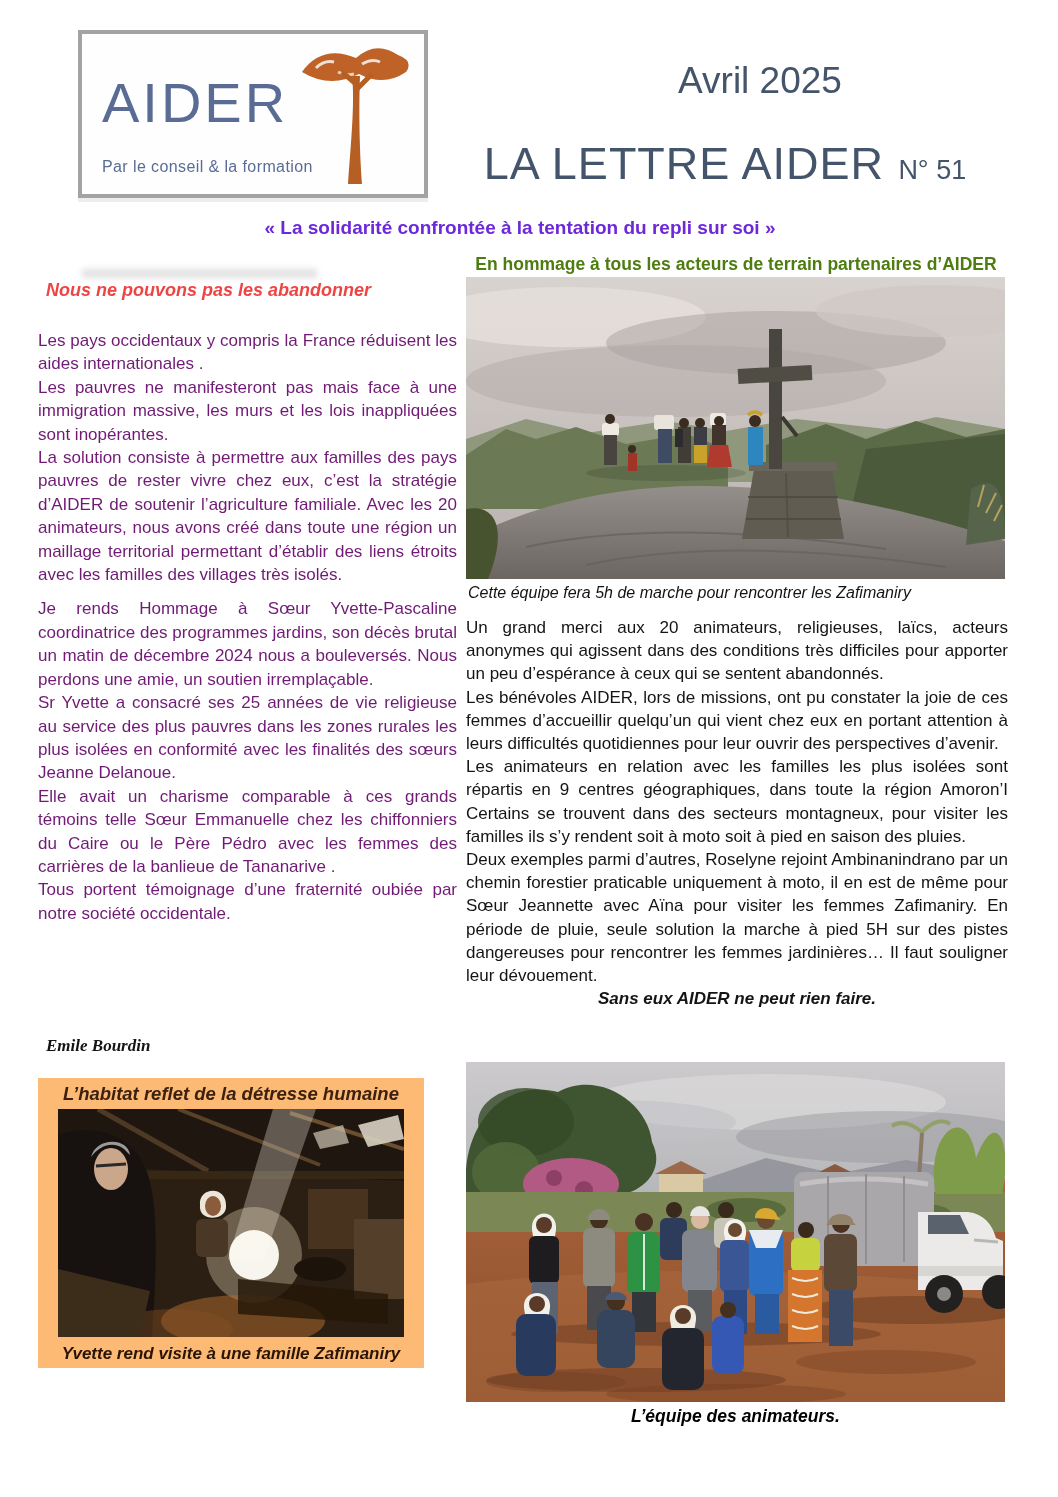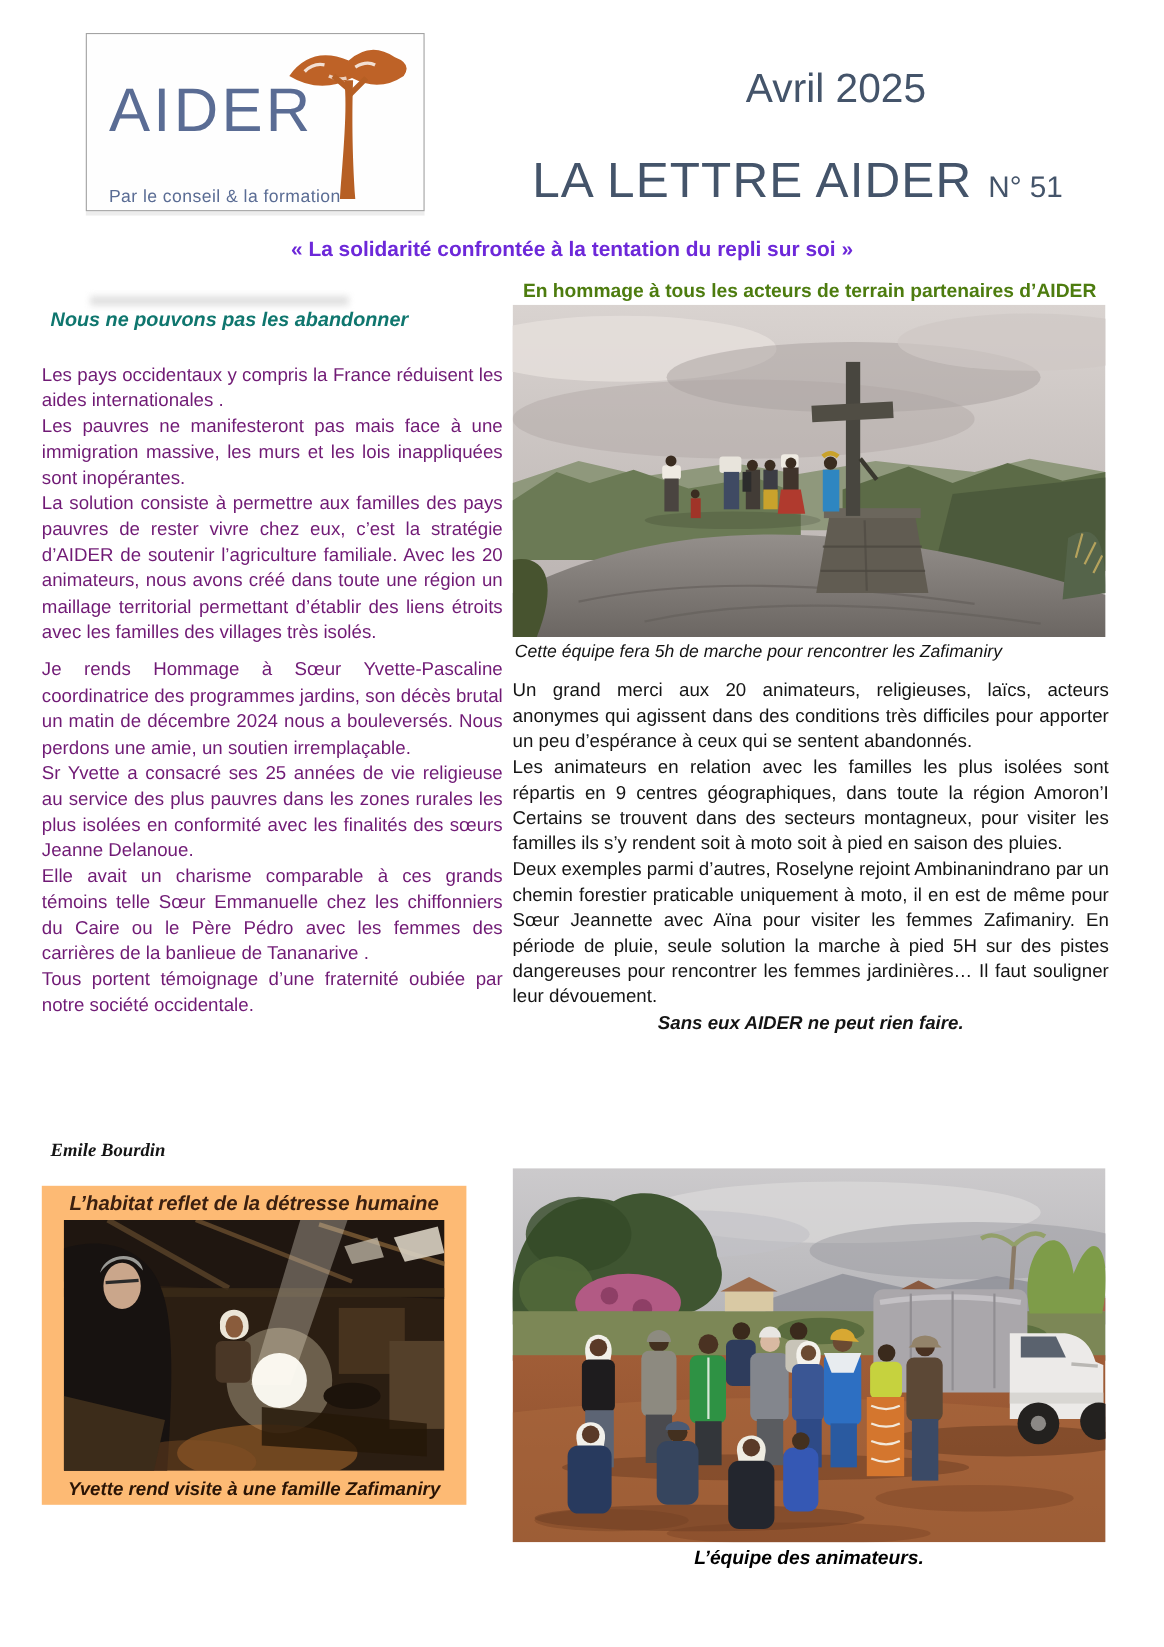--- a/index.html
+++ b/index.html
@@ -1,40 +1,40 @@
 <!DOCTYPE html>
 <html><head>
 <meta charset="utf-8">
 <style>
   html,body{margin:0;padding:0;background:#ffffff;}
   .page{position:relative;width:1058px;height:1497px;background:#ffffff;overflow:hidden;
         font-family:"Liberation Sans",sans-serif;color:#161616;}
 
   
   .logo-box{position:absolute;left:78px;top:30px;width:306px;height:160px;background:#fefefe;
-            border:1px solid #a3a3a3;box-shadow:0 4px 0 rgba(0,0,0,.07);}
+            border:4px solid #a3a3a3;box-shadow:0 4px 0 rgba(0,0,0,.07);padding-left:36px;}
   .logo-word{position:absolute;left:20px;top:36px;font-size:56px;letter-spacing:3px;
              color:#5a6c94;font-weight:500;}
   .logo-tree{position:absolute;right:10px;top:8px;width:118px;height:146px;}
-  .logo-tagline{position:absolute;left:20px;bottom:2px;font-size:16px;color:#5a6c94;letter-spacing:.4px;text-align:right;}
+  .logo-tagline{position:absolute;left:20px;bottom:18px;font-size:16px;color:#5a6c94;letter-spacing:.4px;text-align:right;}
 
   .date-line{position:absolute;left:560px;top:60px;width:400px;text-align:center;
              font-size:37px;color:#44546a;font-weight:400;}
   .title-line{position:absolute;left:440px;top:138px;width:570px;text-align:center;color:#44546a;white-space:nowrap;}
   .main-title{font-size:45px;font-weight:400;letter-spacing:1px;}
   .issue-no{font-size:27px;margin-left:10px;}
 
   .headline{position:absolute;left:0;top:217px;width:1040px;text-align:center;
             font-size:19px;font-weight:bold;color:#6d28d9;}
 
   
   .smudge{position:absolute;left:82px;top:269px;width:235px;height:9px;background:#d7d7d7;
           filter:blur(3px);opacity:.75;}
   .left-heading{position:absolute;left:46px;top:280px;font-size:18px;font-style:italic;
-                font-weight:bold;color:#0f766e;}
+                font-weight:bold;color:#ef4444;}
   .left-body{position:absolute;left:38px;top:329px;width:419px;font-size:17px;
              line-height:23.4px;text-align:justify;color:#701a75;}
   .left-body p{margin:0;}
   .left-body p.gap{margin-top:11px;}
   .signature{position:absolute;left:46px;top:1036px;font-family:"Liberation Serif",serif;
              font-weight:bold;font-style:italic;font-size:17px;color:#141414;}
 
   .habitat-box{position:absolute;left:38px;top:1078px;width:386px;height:290px;background:#fdba74;}
   .habitat-title{position:absolute;left:0;right:0;top:5px;text-align:center;font-style:italic;
                  font-weight:600;font-size:18.5px;color:#3c2010;}
@@ -190,20 +190,21 @@
       <circle cx="253" cy="144" r="5" fill="#3a2c20"></circle>
       <rect x="282" y="150" width="15" height="38" fill="#2e86c1"></rect>
       <circle cx="289" cy="144" r="6" fill="#3a2c20"></circle>
       <path d="M282,138 q7,-6 14,0" stroke="#c9a22c" stroke-width="4" fill="none"></path>
     </svg>
   </div>
   <div class="caption-cross">Cette équipe fera 5h de marche pour rencontrer les Zafimaniry</div>
 
   <div class="right-body">
     <p>Un grand merci aux 20 animateurs, religieuses, laïcs, acteurs anonymes qui agissent dans des conditions très difficiles pour apporter un peu d’espérance à ceux qui se sentent abandonnés.</p>
+    <p>Les bénévoles AIDER, lors de missions, ont pu constater la joie de ces femmes d’accueillir quelqu’un qui vient chez eux en portant attention à leurs difficultés quotidiennes pour leur ouvrir des perspectives d’avenir.</p>
     <p>Les animateurs en relation avec les familles les plus isolées sont répartis en 9 centres géographiques, dans toute la région Amoron’I Certains se trouvent dans des secteurs montagneux, pour visiter les familles ils s’y rendent soit à moto soit à pied en saison des pluies.</p>
     <p>Deux exemples parmi d’autres, Roselyne rejoint Ambinanindrano par un chemin forestier praticable uniquement à moto, il en est de même pour Sœur Jeannette avec Aïna  pour visiter les femmes Zafimaniry. En période de pluie, seule solution la marche à pied 5H sur des pistes dangereuses pour rencontrer les femmes jardinières… Il faut souligner leur dévouement.</p>
     <p class="emphasis">Sans eux AIDER ne peut rien faire.</p>
   </div>
 
   <div class="photo-group">
     <svg viewBox="0 0 539 340" preserveAspectRatio="none">
       <defs>
         <linearGradient id="sky2" x1="0" y1="0" x2="0" y2="1">
           <stop offset="0" stop-color="#cccacc"></stop>

